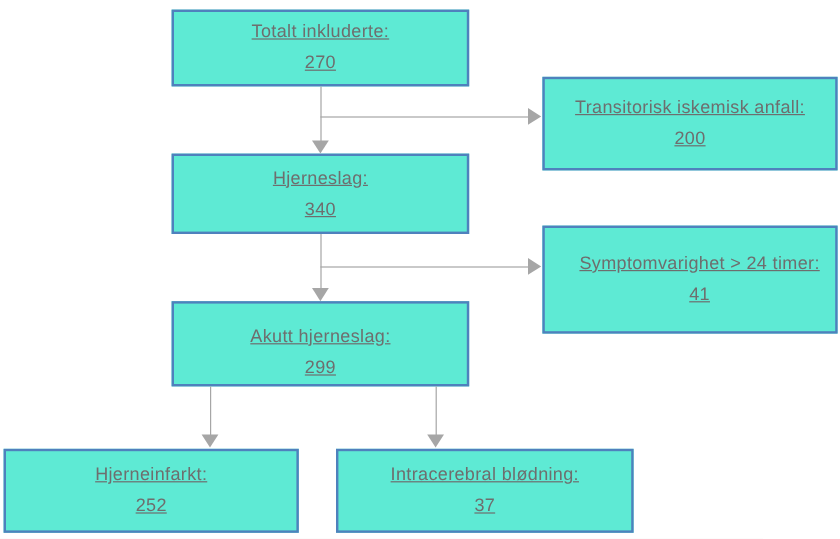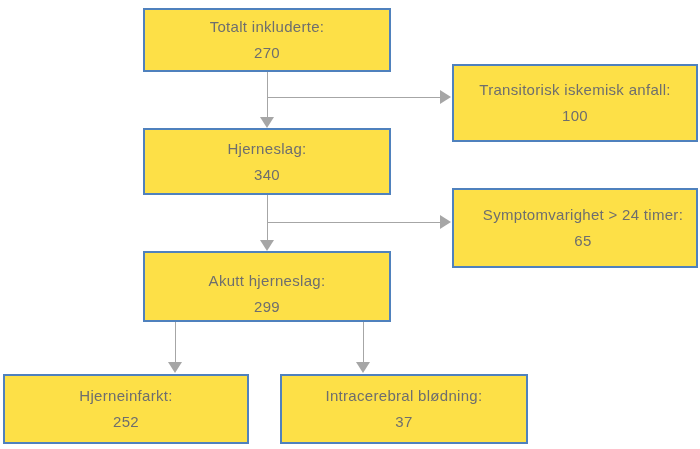--- a/index.html
+++ b/index.html
@@ -17,30 +17,31 @@
     position:relative;
     width:700px;
     height:449px;
     background:var(--bg-color);
     overflow:hidden;
   }
   .node{
     position:absolute;
     box-sizing:border-box;
     border:2px solid var(--border-color);
-    background:#fde047;
+    background:#5eead4;
     display:flex;
     flex-direction:column;
     align-items:center;
     justify-content:center;
     text-align:center;
     color:var(--text-color);
     font-size:15px;
     line-height:26px;
     letter-spacing:0.3px;
+    text-decoration:underline;
   }
   .vline{
     position:absolute;
     width:1px;
     background:var(--arrow-color);
   }
   .hline{
     position:absolute;
     height:1px;
     background:var(--arrow-color);
@@ -56,48 +57,48 @@
     position:absolute;
     width:0;height:0;
     border-top:7px solid transparent;
     border-bottom:7px solid transparent;
     border-left:11px solid var(--arrow-color);
   }
   
   .n-total      {left:143px; top:8px;   width:248px; height:64px;}
   .n-tia        {left:452px; top:64px;  width:246px; height:78px;}
   .n-stroke     {left:143px; top:128px; width:248px; height:67px;align-items:center;}
-  .n-symptom    {left:452px; top:188px; width:246px; height:80px;padding-left:16px;}
+  .n-symptom    {left:452px; top:188px; width:246px; height:90px;padding-left:16px;}
   .n-acute      {left:143px; top:251px; width:248px; height:71px;justify-content:flex-end;}
   .n-infarct    {left:3px;   top:374px; width:246px; height:70px;}
   .n-hemorrhage {left:280px; top:374px; width:248px; height:70px;}
 </style>
 </head>
 <body>
 
 <div class="canvas">
 
   <div class="node n-total">
     <span>Totalt inkluderte:</span>
     <span>270</span>
   </div>
 
   <div class="node n-tia">
     <span>Transitorisk iskemisk anfall:</span>
-    <span>100</span>
+    <span>200</span>
   </div>
 
   <div class="node n-stroke">
     <span>Hjerneslag:</span>
     <span>340</span>
   </div>
 
   <div class="node n-symptom">
     <span>Symptomvarighet &gt; 24 timer:</span>
-    <span>65</span>
+    <span>41</span>
   </div>
 
   <div class="node n-acute">
     <span>Akutt hjerneslag:</span>
     <span>299</span>
   </div>
 
   <div class="node n-infarct">
     <span>Hjerneinfarkt:</span>
     <span>252</span>

